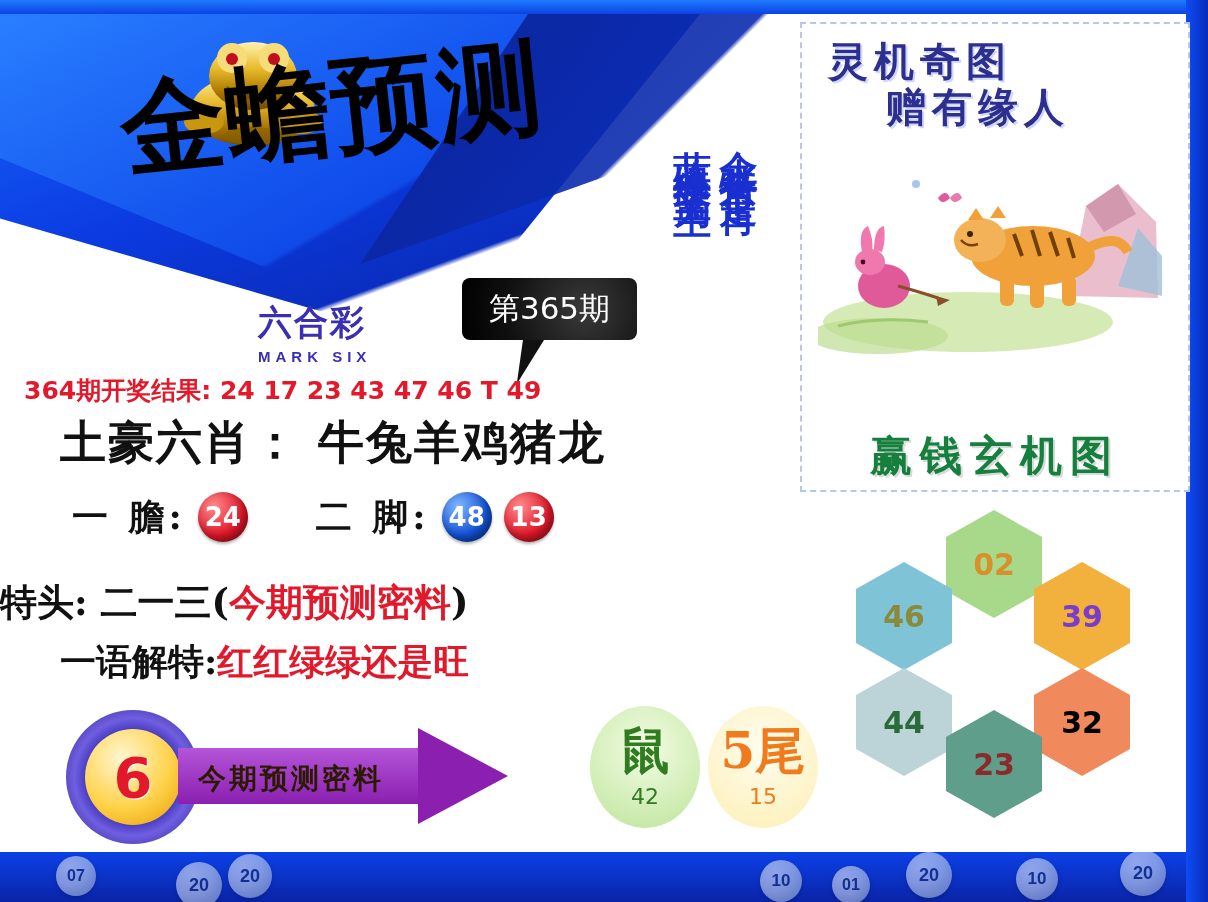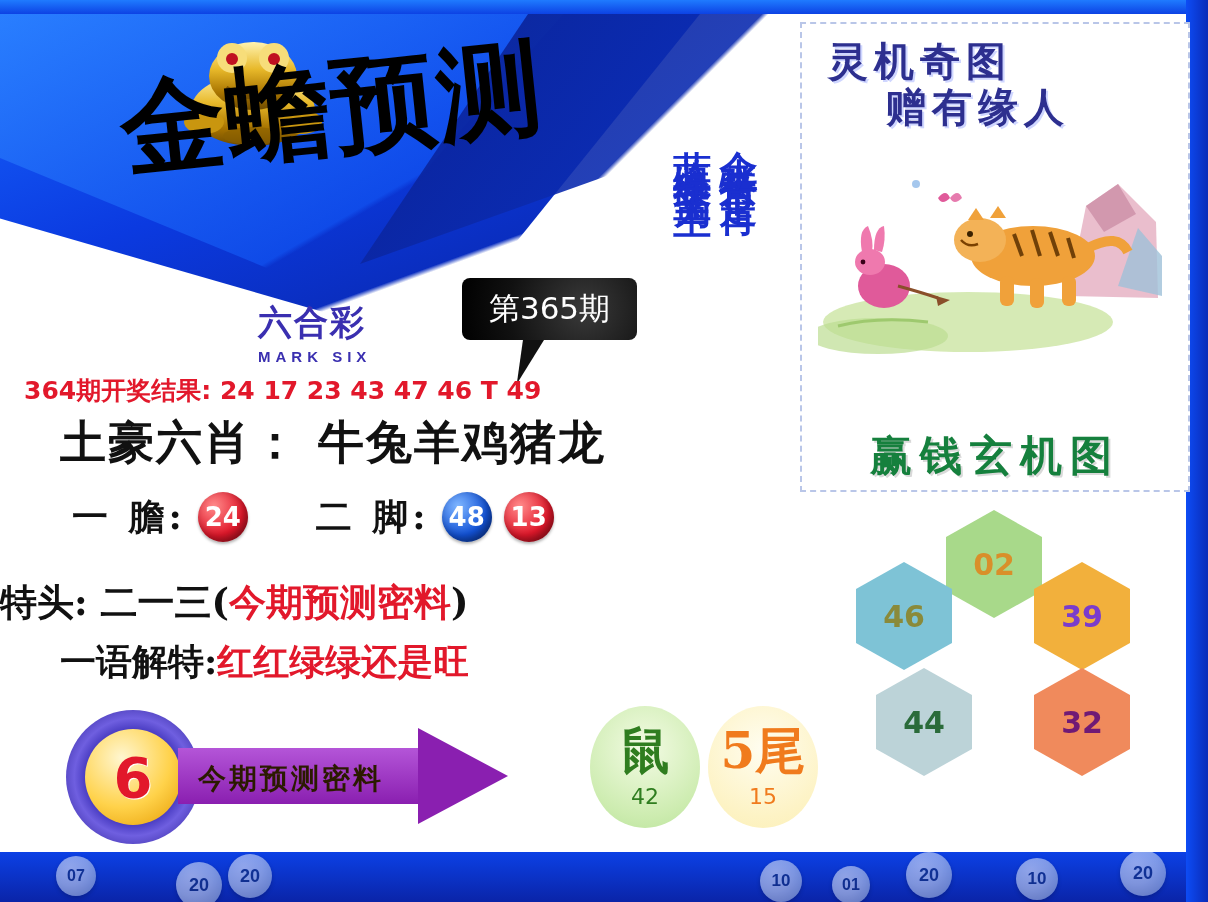--- a/index.html
+++ b/index.html
@@ -311,21 +311,24 @@
   <div class="hexwrap">
     <div class="hex" style="left: 106px; top: 0px; background: rgb(168, 217, 138); color: rgb(217, 143, 42);">
         <span>02</span>
       </div>
     <div class="hex" style="left: 16px; top: 52px; background: rgb(126, 195, 214); color: rgb(138, 138, 58);">
         <span>46</span>
       </div>
     <div class="hex" style="left: 194px; top: 52px; background: rgb(242, 176, 60); color: rgb(122, 60, 204);">
         <span>39</span>
       </div>
-    <div class="hex" style="left: 16px; top: 158px; background: rgb(188, 211, 216); color: rgb(42, 107, 58); margin-left: 20px;">
+    <div class="hex" style="left: 16px; top: 158px; background: rgb(188, 211, 216); color: rgb(42, 107, 58);">
         <span>44</span>
       </div>
-    <div class="hex" style="left: 194px; top: 158px; background: rgb(240, 138, 92); color: #701a75;">
+    <div class="hex" style="left: 194px; top: 158px; background: rgb(240, 138, 92); color: #000000;">
         <span>32</span>
       </div>
+    <div class="hex" style="left: 106px; top: 200px; background: rgb(95, 158, 138); color: rgb(138, 42, 42);">
+        <span>23</span>
+      </div>
   </div>
 
 </div>
 
 </body></html>

